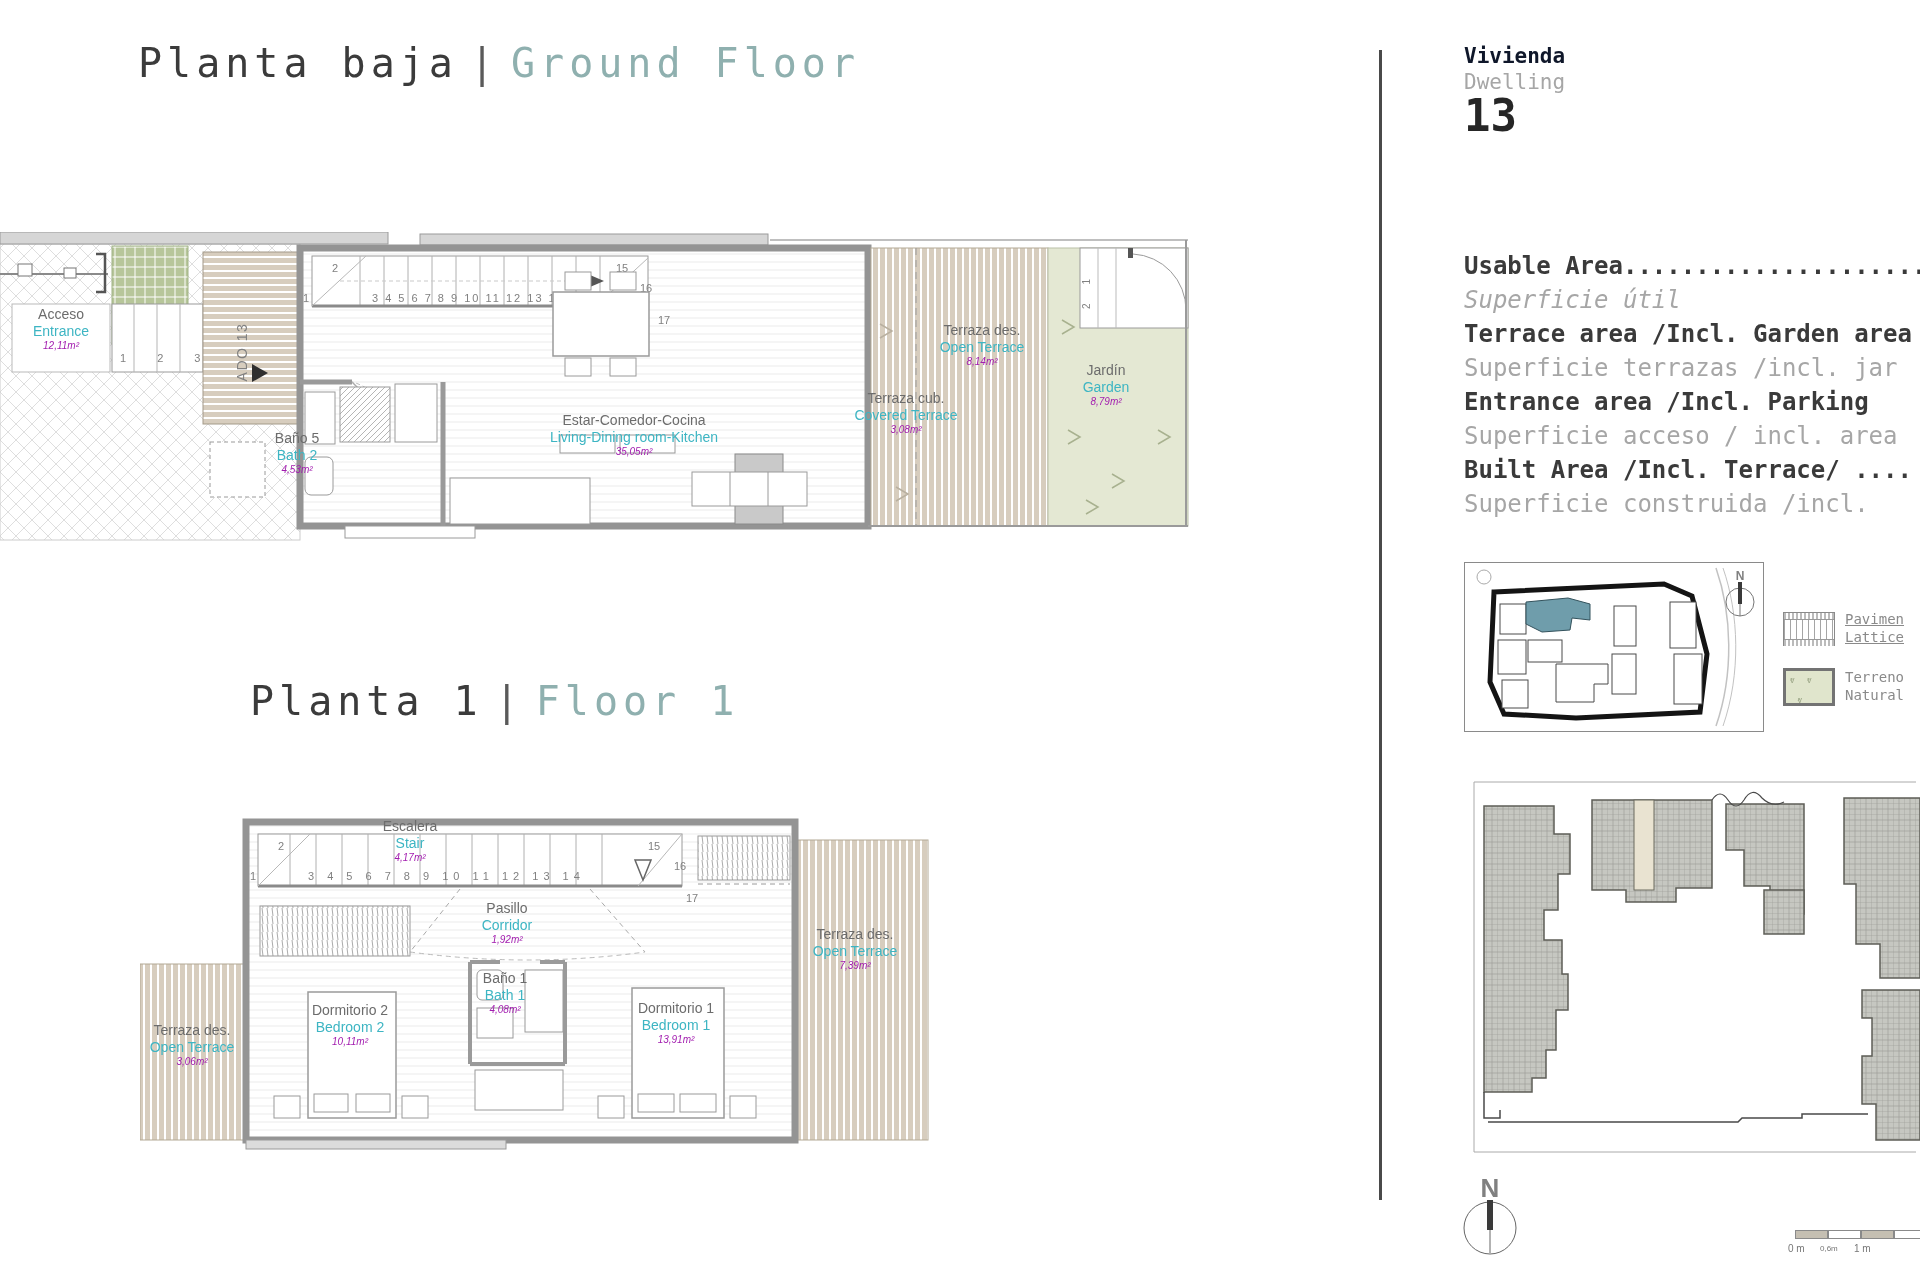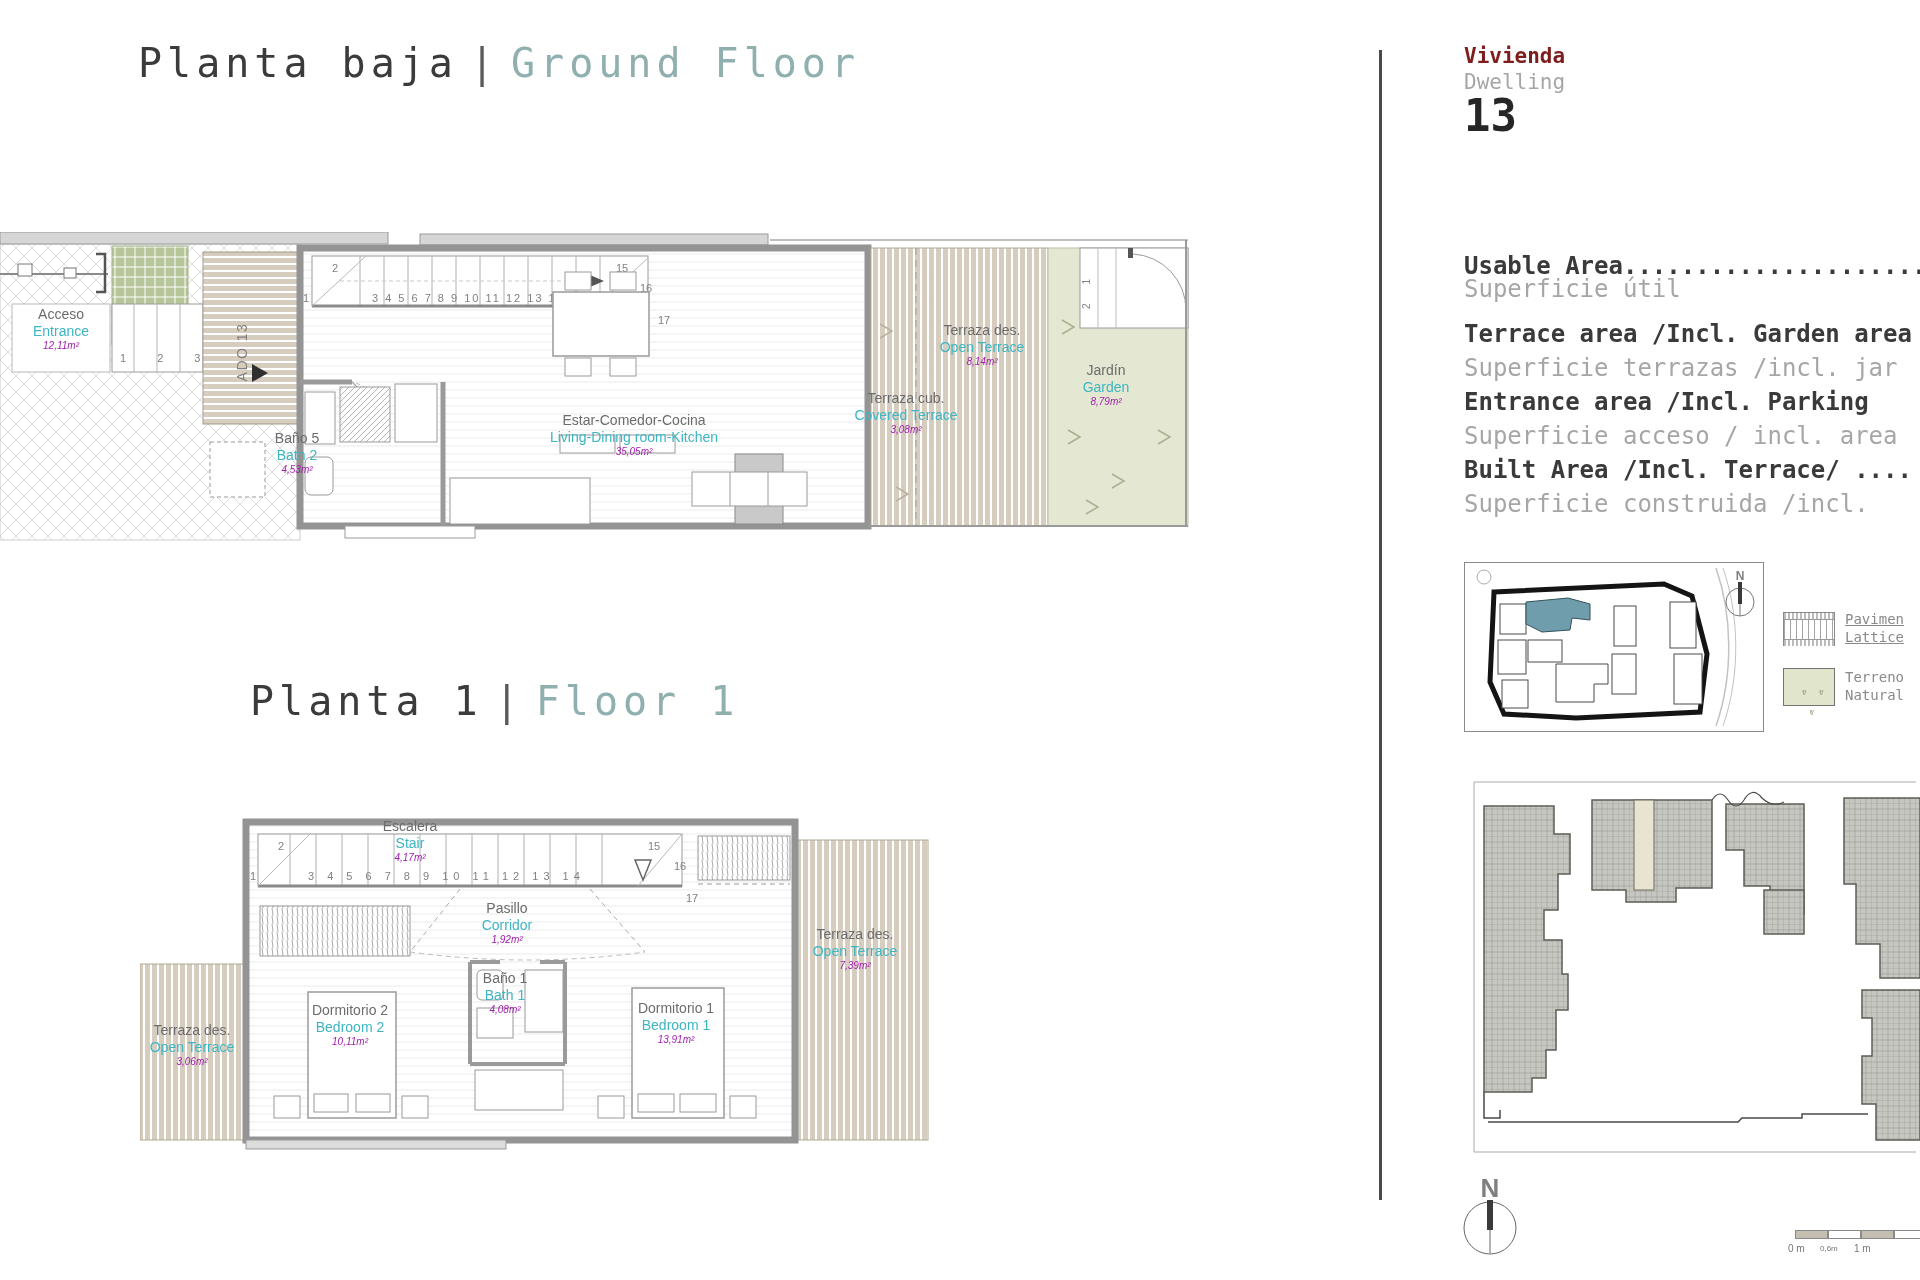--- a/index.html
+++ b/index.html
@@ -14,21 +14,21 @@
   
   .rl{position:absolute;transform:translateX(-50%);text-align:center;line-height:1.22;
       font-family:"Liberation Sans",sans-serif;font-size:14px;white-space:nowrap;}
   .rl span{display:block;}
   .rl .es{color:#6c6c6c;}
   .rl .en{color:#3db5c3;}
   .rl .ar{color:#a21caf;font-size:10px;font-style:italic;}
   
   .divider{position:absolute;left:1379px;top:50px;width:3px;height:1150px;background:#4a4a4a;}
   .dw-es{position:absolute;left:1464px;top:44px;font-family:"DejaVu Sans Mono",monospace;
-         font-size:21px;font-weight:bold;color:#7f1d1d;}
+         font-size:21px;font-weight:bold;color:#0f172a;}
   .dw-en{position:absolute;left:1464px;top:70px;font-family:"DejaVu Sans Mono",monospace;
          font-size:21px;color:#a6a6a6;}
   .dw-no{position:absolute;left:1464px;top:90px;font-family:"DejaVu Sans Mono",monospace;
          font-size:44px;font-weight:bold;color:#262626;}
   .arow{position:absolute;left:1464px;font-family:"DejaVu Sans Mono",monospace;font-size:24px;
         white-space:pre;}
   .arow.b{font-weight:bold;color:#3a3a3a;}
   .arow.l{color:#a6a6a6;}
   
   .lg-label{position:absolute;font-family:"DejaVu Sans Mono",monospace;font-size:14px;
@@ -340,21 +340,21 @@
   <span class="ar">7,39m²</span>
 </div>
 
 <div class="divider"></div>
 
 <div class="dw-es">Vivienda</div>
 <div class="dw-en">Dwelling</div>
 <div class="dw-no">13</div>
 
 <div class="arow b" style="top:252px;">Usable Area.....................</div>
-<div class="arow l" style="top:275px;">Superficie útil</div>
+<div class="arow l" style="top:286px;font-style:italic;">Superficie útil</div>
 <div class="arow b" style="top:320px;">Terrace area /Incl. Garden area</div>
 <div class="arow l" style="top:354px;">Superficie terrazas /incl. jar</div>
 <div class="arow b" style="top:388px;">Entrance area /Incl. Parking</div>
 <div class="arow l" style="top:422px;">Superficie acceso / incl. area</div>
 <div class="arow b" style="top:456px;">Built Area /Incl. Terrace/ ....</div>
 <div class="arow l" style="top:490px;">Superficie construida /incl. </div>
 
 <svg style="left:1464px;top:562px;" width="300" height="170" viewBox="0 0 300 170">
   <rect x="0.5" y="0.5" width="299" height="169" fill="#ffffff" stroke="#8a8a8a"></rect>
   <circle cx="20" cy="15" r="7" fill="none" stroke="#aaaaaa"></circle>
@@ -384,22 +384,22 @@
 <div class="abs" style="left:1783px;top:612px;width:52px;height:34px;border:1px solid #8a8a8a;
      background:repeating-linear-gradient(90deg,#a5a5a5 0 1px,#ffffff 1px 6px);box-sizing:border-box;">
   <div style="height:6px;border-bottom:1px solid #999999;background:repeating-linear-gradient(90deg,#bbbbbb 0 2px,#ffffff 2px 4px);"></div>
   <div style="height:19px;"></div>
   <div style="height:6px;border-top:1px solid #999999;background:repeating-linear-gradient(90deg,#bbbbbb 0 2px,#ffffff 2px 4px);"></div>
 </div>
 <div class="lg-label" style="left:1845px;top:610px;text-decoration:underline;">
   <div>Pavimen</div>
   <div>Lattice</div>
 </div>
-<div class="abs" style="left:1783px;top:668px;width:52px;height:38px;border:1px solid #737373;
-     background:#e0e5cc;box-sizing:border-box;color:#9aa585;font-size:9px;line-height:10px;padding:18px;">ⱴ&nbsp;&nbsp;&nbsp;&nbsp;&nbsp;ⱴ<br><br>&nbsp;&nbsp;&nbsp;ⱴ</div>
+<div class="abs" style="left:1783px;top:668px;width:52px;height:38px;border:3px solid #737373;
+     background:#e0e5cc;box-sizing:border-box;color:#9aa585;font-size:9px;line-height:10px;padding:4px;">ⱴ&nbsp;&nbsp;&nbsp;&nbsp;&nbsp;ⱴ<br><br>&nbsp;&nbsp;&nbsp;ⱴ</div>
 <div class="lg-label" style="left:1845px;top:668px;">
   <div>Terreno</div>
   <div>Natural</div>
 </div>
 
 <svg style="left:1464px;top:770px;" width="456" height="390" viewBox="0 0 456 390">
   <defs>
     <pattern id="sgrid" width="11" height="11" patternUnits="userSpaceOnUse">
       <rect width="11" height="11" fill="#c6c7c1"></rect>
       <path d="M0,0 H11 M0,0 V11 M0,6 H11 M6,0 V11" stroke="#9c9d96" stroke-width="0.7" fill="none"></path>

